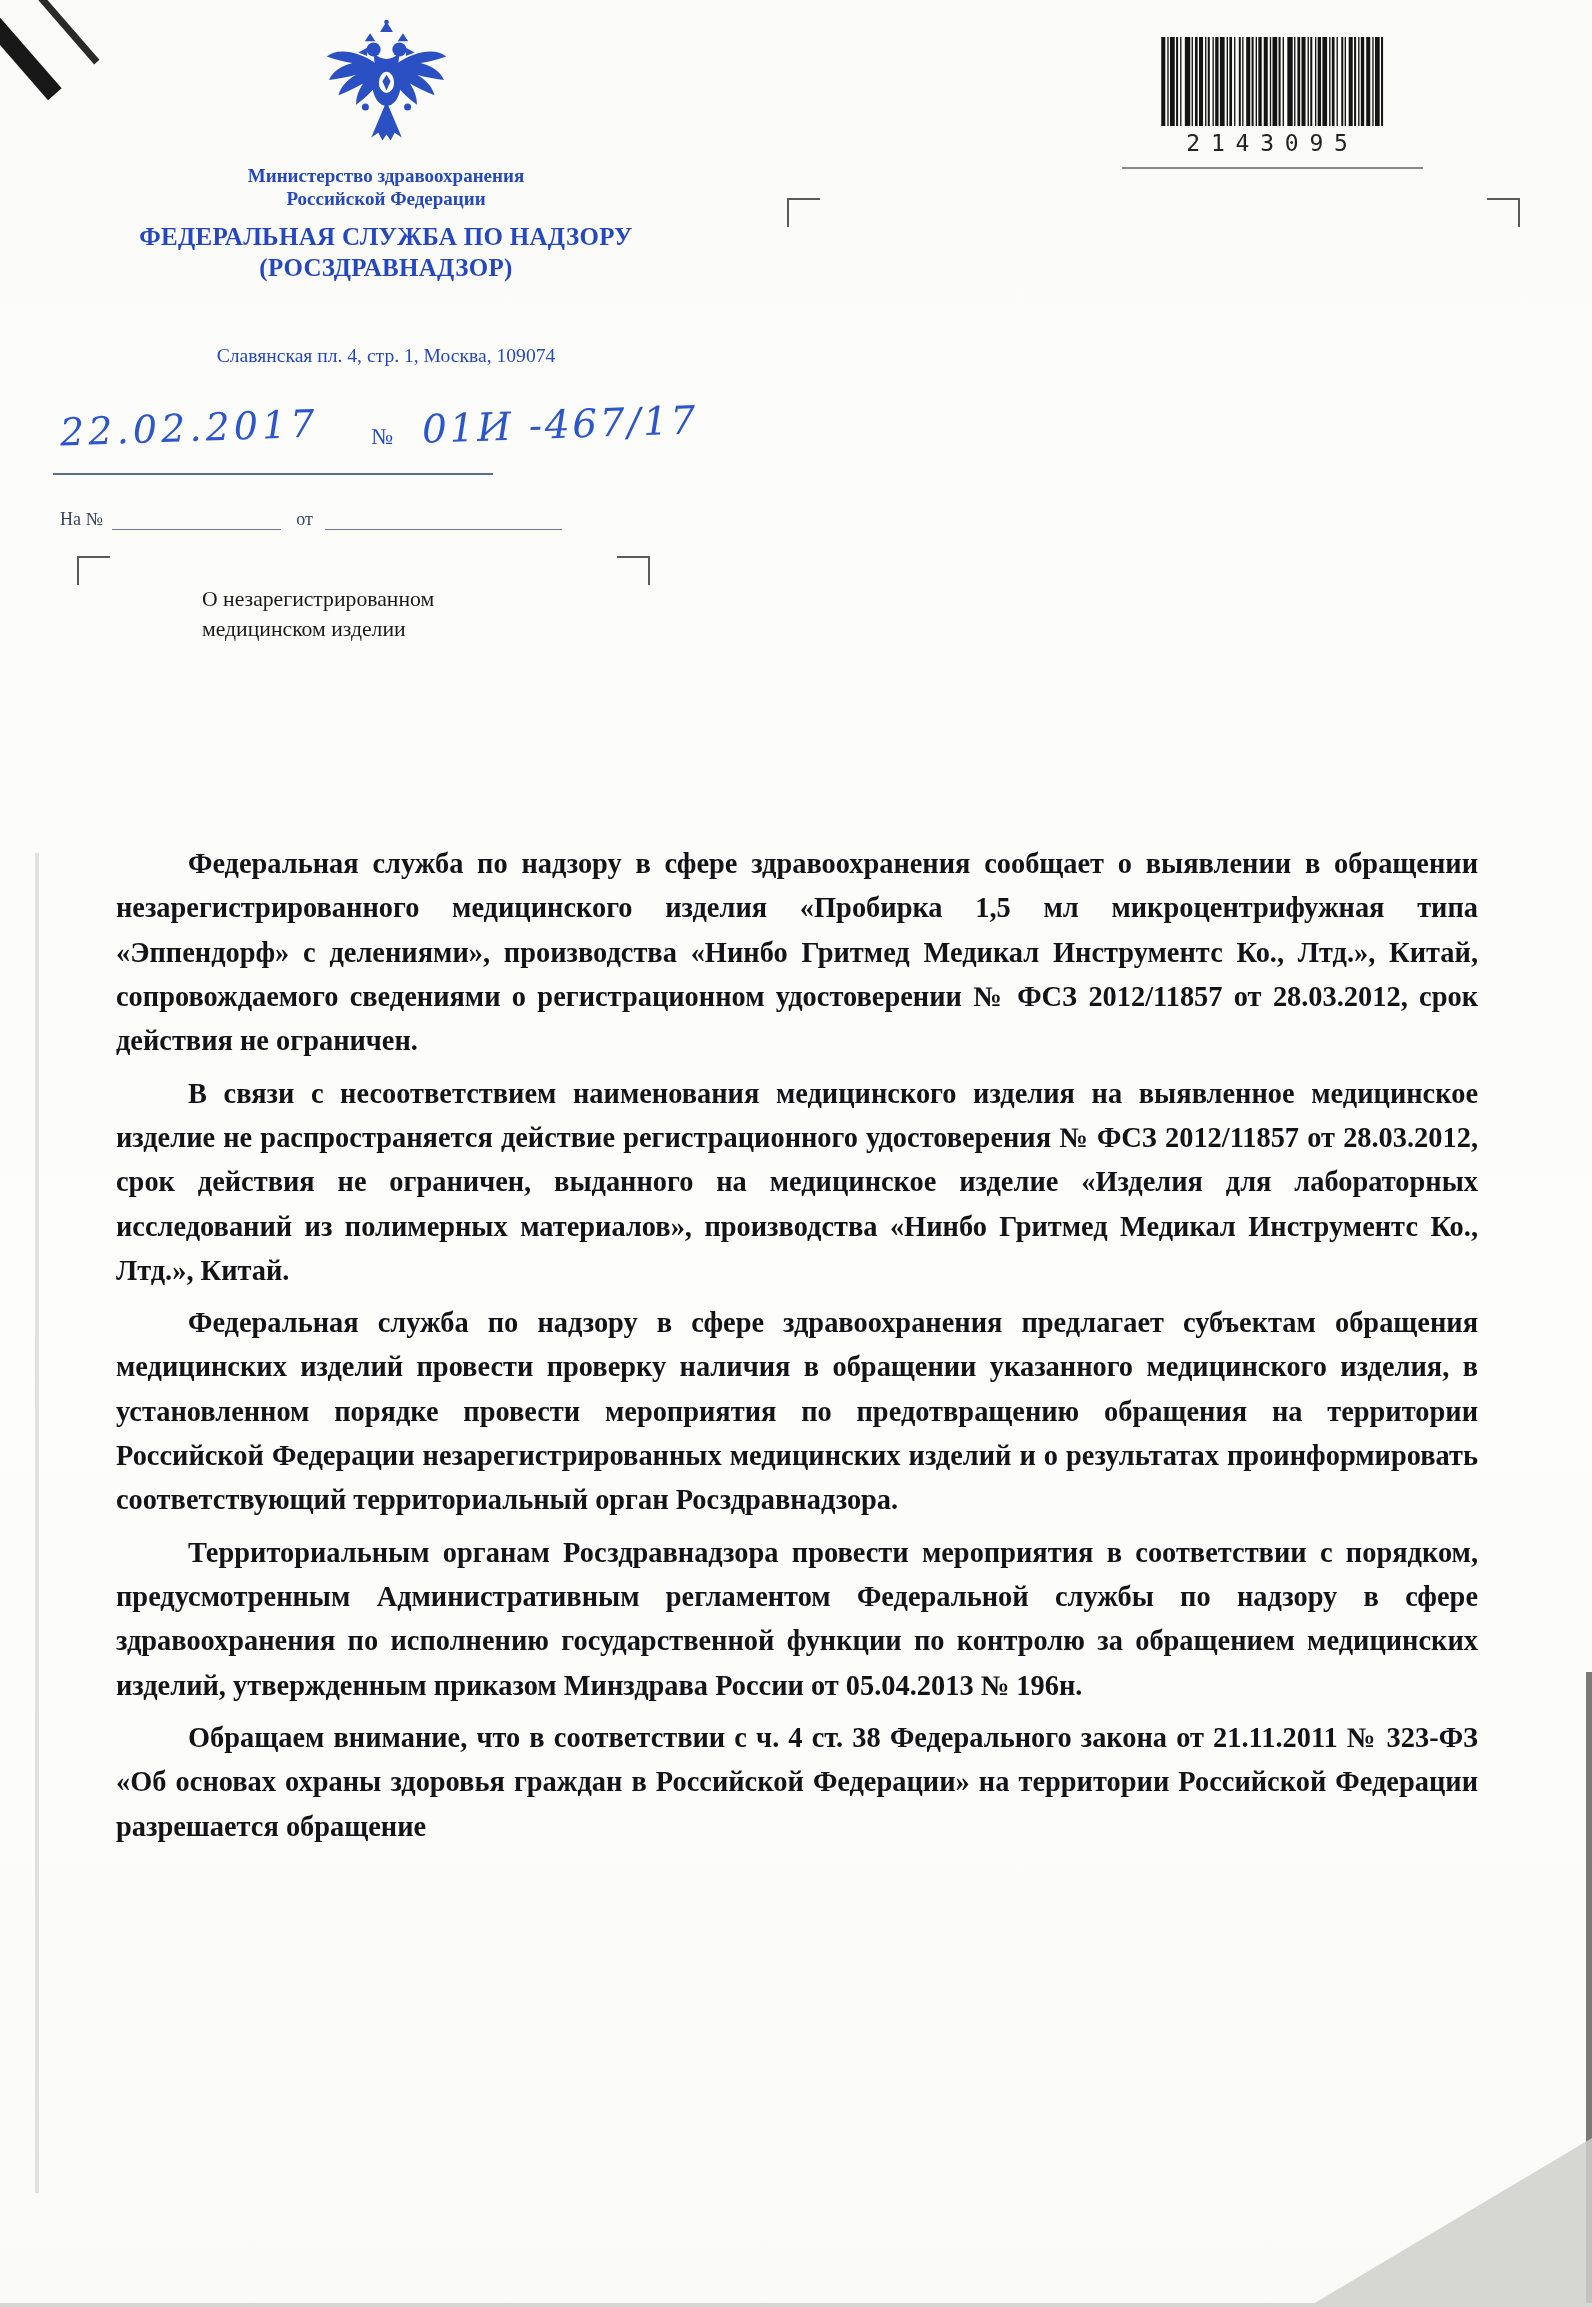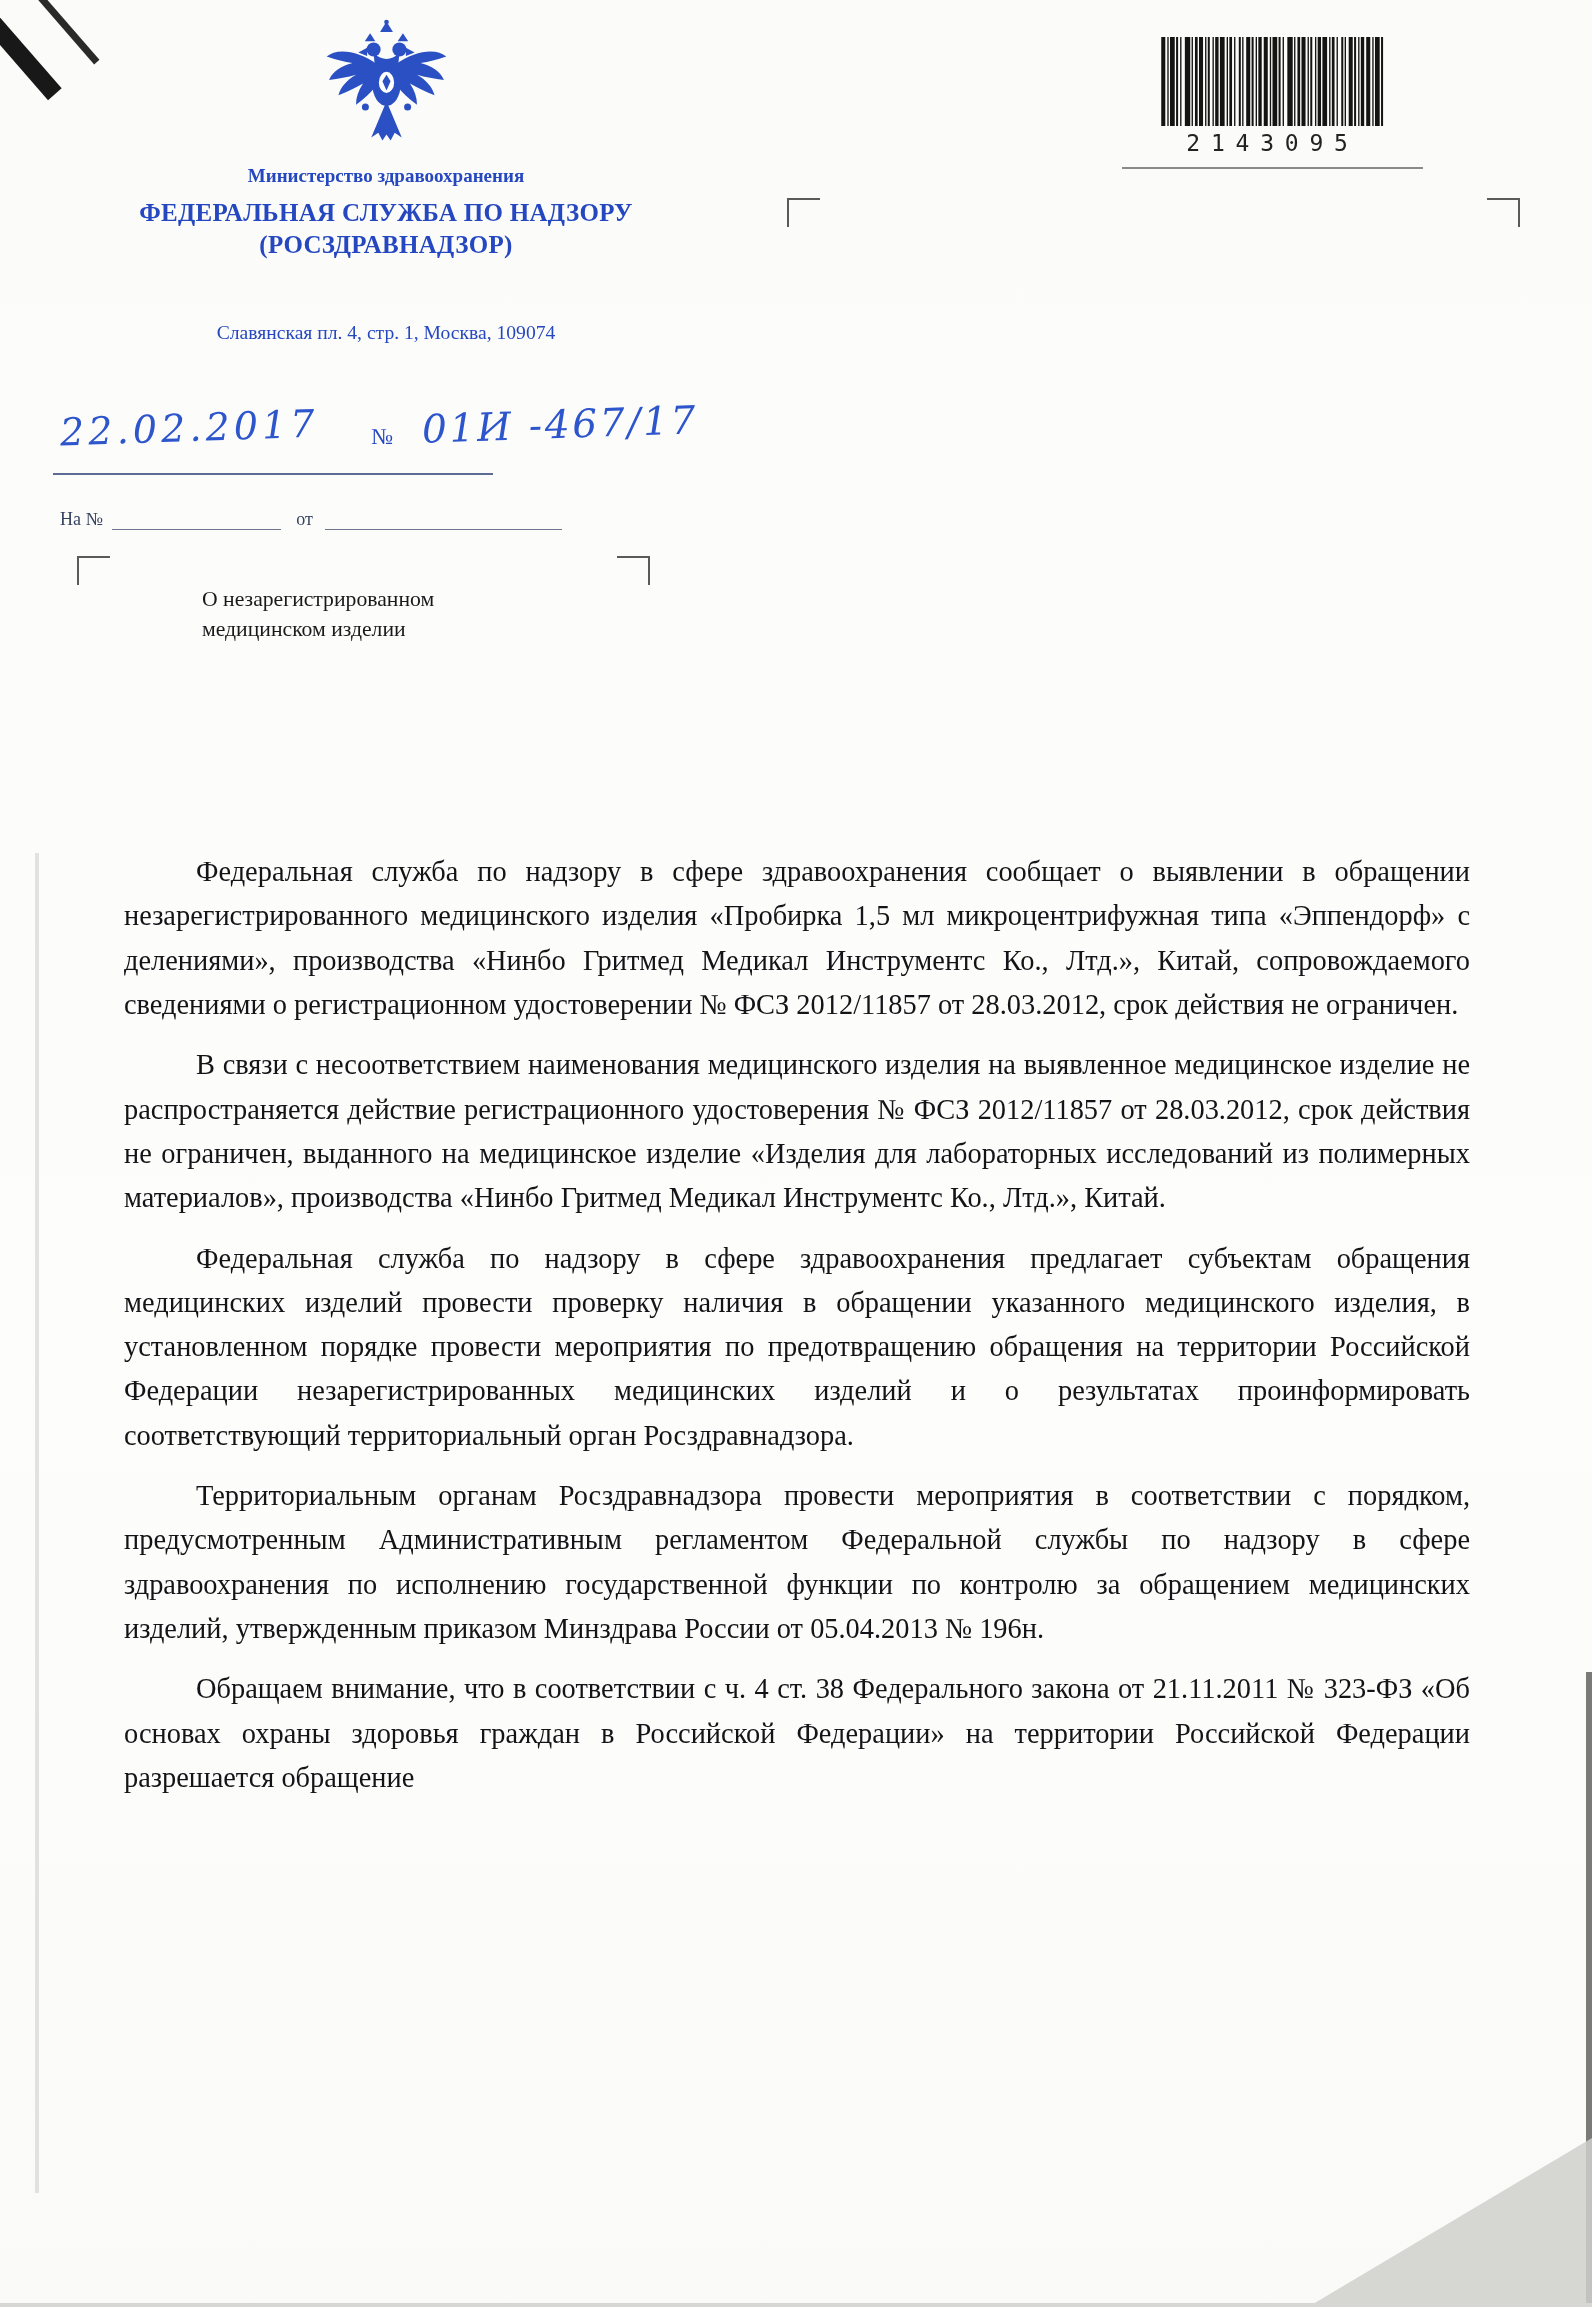--- a/index.html
+++ b/index.html
@@ -76,21 +76,21 @@
     position:absolute; top:223px; left:885px; width:639px;
     text-align:center; font-size:28.4px; line-height:1.32; color:#101014;
   }
   .recipients .rcpt { margin-bottom:34px; }
 
   
   .body-text {
     position:absolute; top:834px; left:108px; width:1378px;
     font-size:28.4px; line-height:1.56; text-align:justify; color:#141418;
   }
-  .body-text p { margin:16px; text-indent:72px; }
+  .body-text p { margin:8px; text-indent:72px;font-weight:bold; }
 </style>
 </head>
 <body>
 
 <div class="page">
 
   <div class="art art-tl-1"></div>
   <div class="art art-tl-2"></div>
   <div class="art art-left-strip"></div>
   <div class="art art-right-strip"></div>
@@ -116,20 +116,21 @@
           <path d="M110 140 L84 202 L96 194 L103 207 L110 197 L117 207 L124 194 L136 202 Z"></path>
           <circle cx="74" cy="150" r="6"></circle>
           <circle cx="146" cy="150" r="6"></circle>
         </g>
         <ellipse cx="110" cy="108" rx="13" ry="18" fill="#ffffff"></ellipse>
         <path d="M110 95 l7 11 -7 16 -7 -16 z" fill="#2b50c4"></path>
       </svg>
     </div>
     <div class="ministry">
       <div>Министерство здравоохранения</div>
+      <div>Российской Федерации</div>
     </div>
     <div class="agency">
       <div>ФЕДЕРАЛЬНАЯ СЛУЖБА ПО НАДЗОРУ</div>
       <div>(РОСЗДРАВНАДЗОР)</div>
     </div>
     <div class="contact">
       <div>Славянская пл. 4, стр. 1, Москва, 109074</div>
     </div>
   </div>
 

